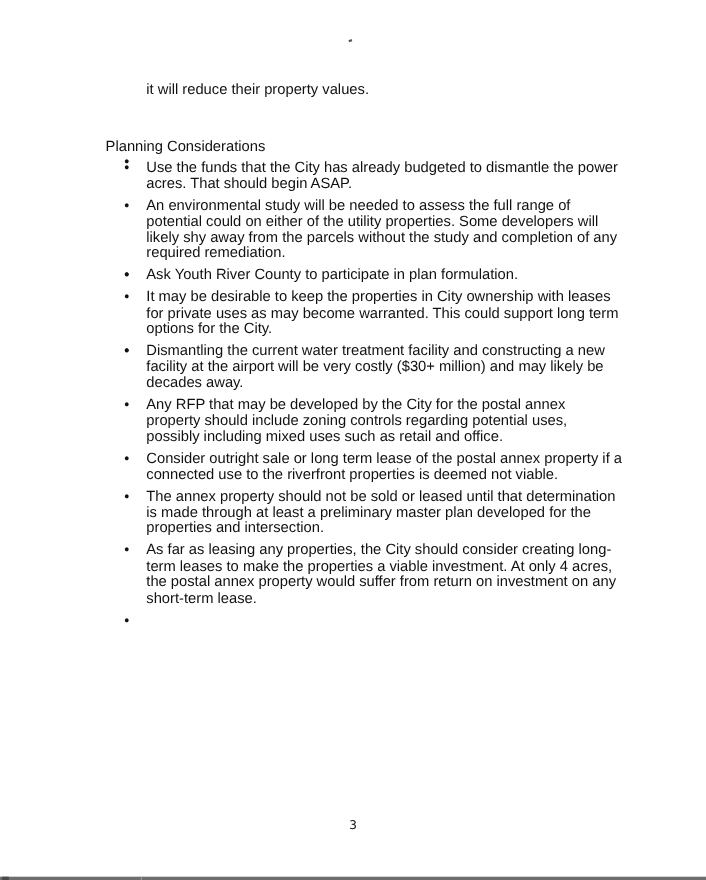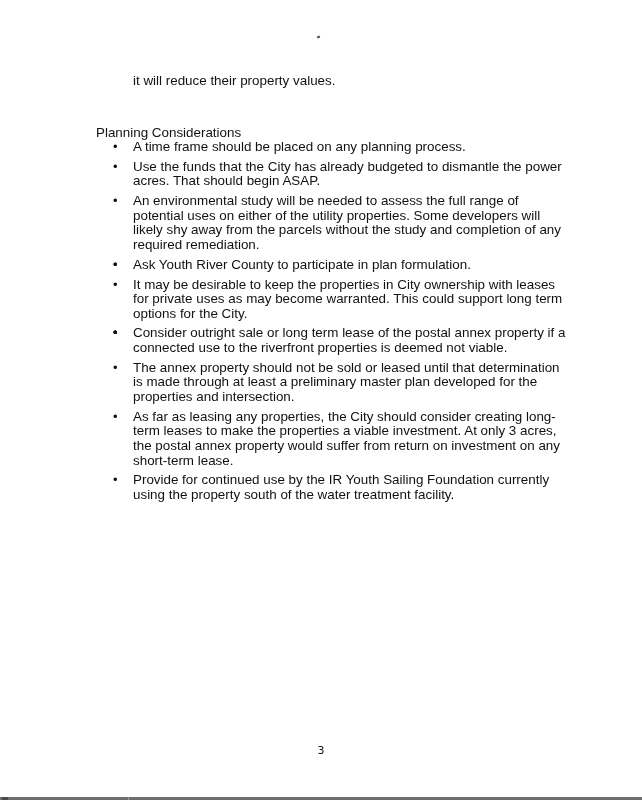--- a/index.html
+++ b/index.html
@@ -111,33 +111,33 @@
 <body>
 
 <div class="page">
   <div class="scan-mark"></div>
 
   <p class="continuation">it will reduce their property values.</p>
 
   <h2 class="section-heading">Planning Considerations</h2>
 
   <ul class="bullet-list">
-    <li class="bullet-item"><span class="bullet-dot">•</span><span>A time frame should be placed on any planning process.</span></li>
+    <li class="bullet-item"><span class="bullet-dot">•</span></li>
     <li class="bullet-item"><span class="bullet-dot">•</span><span>Use the funds that the City has already budgeted to dismantle the power acres. That should begin ASAP.</span></li>
-    <li class="bullet-item"><span class="bullet-dot">•</span><span>An environmental study will be needed to assess the full range of potential uses on either of the utility properties. Some developers will likely shy away from the parcels without the study and completion of any required remediation.</span></li>
+    <li class="bullet-item"><span class="bullet-dot">•</span><span>An environmental study will be needed to assess the full range of potential could on either of the utility properties. Some developers will likely shy away from the parcels without the study and completion of any required remediation.</span></li>
     <li class="bullet-item"><span class="bullet-dot">•</span></li>
     <li class="bullet-item"><span class="bullet-dot">•</span><span>Ask Youth River County to participate in plan formulation.</span></li>
     <li class="bullet-item"><span class="bullet-dot">•</span><span>It may be desirable to keep the properties in City ownership with leases for private uses as may become warranted. This could support long term options for the City.</span></li>
     <li class="bullet-item"><span class="bullet-dot">•</span></li>
-    <li class="bullet-item"><span class="bullet-dot">•</span></li>
-    <li class="bullet-item"><span class="bullet-dot">•</span></li>
+    <li class="bullet-item"><span class="bullet-dot">•</span><span>Dismantling the current water treatment facility and constructing a new facility at the airport will be very costly ($30+ million) and may likely be decades away.</span></li>
+    <li class="bullet-item"><span class="bullet-dot">•</span><span>Any RFP that may be developed by the City for the postal annex property should include zoning controls regarding potential uses, possibly including mixed uses such as retail and office.</span></li>
     <li class="bullet-item"><span class="bullet-dot">•</span><span>Consider outright sale or long term lease of the postal annex property if a connected use to the riverfront properties is deemed not viable.</span></li>
     <li class="bullet-item"><span class="bullet-dot">•</span><span>The annex property should not be sold or leased until that determination is made through at least a preliminary master plan developed for the properties and intersection.</span></li>
-    <li class="bullet-item"><span class="bullet-dot">•</span><span>As far as leasing any properties, the City should consider creating long-term leases to make the properties a viable investment.  At only 3 acres, the postal annex property would suffer from return on investment on any short-term lease.</span></li>
-    <li class="bullet-item"><span class="bullet-dot">•</span><span>Provide for continued use by the IR Youth Sailing Foundation currently using the property south of the water treatment facility.</span></li>
+    <li class="bullet-item"><span class="bullet-dot">•</span><span>As far as leasing any properties, the City should consider creating long-term leases to make the properties a viable investment.  At only 4 acres, the postal annex property would suffer from return on investment on any short-term lease.</span></li>
+    <li class="bullet-item"><span class="bullet-dot">•</span></li>
   </ul>
 
   <div class="page-number">3</div>
 </div>
 
 <div class="bottom-bar">
   <div class="bottom-bar-handle"></div>
   <div class="bottom-bar-divider"></div>
 </div>
 

